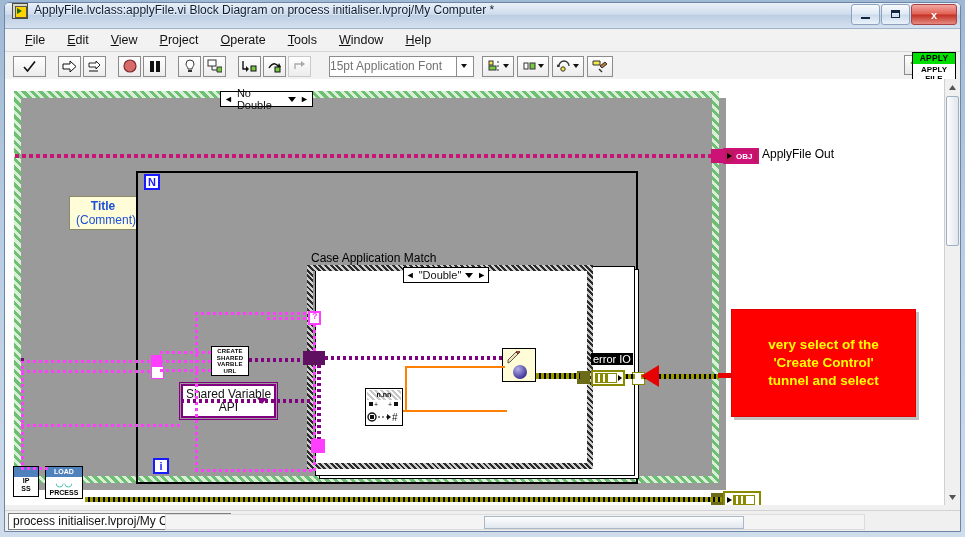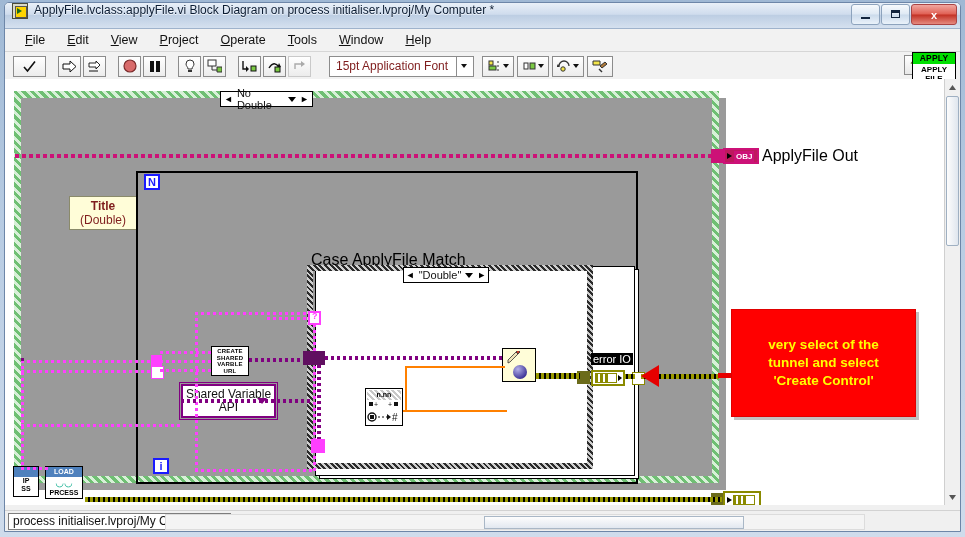--- a/index.html
+++ b/index.html
@@ -103,21 +103,21 @@
     font-size: 11px; color:#222; position:relative; box-sizing:border-box;
     cursor: default;
   }
   .tb.flat { border:1px solid #c9c9c9; }
   .sep { width:8px; }
   .tb svg { display:block; }
   .font-combo {
     height: 21px; min-width: 145px;
     border: 1px solid #8c8c8c; background:#fff;
     display:flex; align-items:center; justify-content:space-between;
-    font-size: 12px; color:#7f1d1d; padding: 0 2px 0 6px;
+    font-size: 12px; color:#737373; padding: 0 2px 0 0;
     margin-left: 6px; box-sizing:border-box;
   }
   .font-combo .caret { border-left:1px solid #8c8c8c; padding:0 4px; height:100%; display:flex;align-items:center;}
   .tb-group { display:flex; align-items:center; gap:3px; margin-left:6px;}
   .tb-drop {
     height: 21px; width: 32px; border:1px solid #8c8c8c; background:linear-gradient(180deg,#fff,#ececec);
     display:flex;align-items:center;justify-content:center;gap:2px; box-sizing:border-box; cursor:default;
   }
   .tri-d { width:0;height:0;border-left:3.5px solid transparent;border-right:3.5px solid transparent;border-top:4px solid #111;}
 
@@ -190,21 +190,21 @@
     background:#f4f4f4; border:1px solid #dcdcdc; box-sizing:border-box;
   }
   .hbar-thumb {
     position:absolute; left:318px; top:1px; width:260px; height:13px;
     background:linear-gradient(180deg,#fdfdfd,#e2e8f0);
     border:1px solid #a9b7c6; box-sizing:border-box;
   }
 
   
   .diagram { position:absolute; inset:0; }
-  .lbl { position:absolute; font-size:16px; color:#000; white-space:nowrap; }
+  .lbl { position:absolute; font-size:12px; color:#000; white-space:nowrap; }
 
   
   .struct-outer {
     position:absolute;
     border: 7px solid;
     border-image: repeating-linear-gradient(45deg,#6fbf73 0 3px,#d8f0d8 3px 6px) 7;
     box-sizing:border-box; background:transparent;
   }
   .struct-outer-shadow {
     position:absolute; background:#9a9a9a;
@@ -214,21 +214,21 @@
     position:absolute; height:16px; background:#fff;
     border:1px solid #000; box-sizing:border-box;
     display:flex;align-items:center;justify-content:center;
     font-size:11px; color:#111; padding:0 3px; gap:4px;
   }
   .case-selector .sidearrow { font-size:9px; color:#000; }
   .case-selector .dn { width:0;height:0;border-left:4px solid transparent;border-right:4px solid transparent;border-top:5px solid #000; }
 
   .comment {
     position:absolute; background:#fffdd8; border:1px solid #8a8a6a;
-    font-size:12px; color:#7f1d1d; text-align:center; box-sizing:border-box;
+    font-size:12px; color:#1d4ed8; text-align:center; box-sizing:border-box;
     padding:2px 6px; line-height:14px;
   }
   .comment .t { font-weight:bold; }
 
   
   .struct-black {
     position:absolute; border:2px solid #000; box-sizing:border-box; background:transparent;
   }
   .loop-badge {
     position:absolute; width:16px;height:16px; border:2px solid #1a1aff;
@@ -492,37 +492,37 @@
 
         <div class="case-selector" style="left:215px; top:12px; width:93px;">
           <span class="sidearrow">◄</span>
           <span>No Double</span>
           <i class="dn"></i>
           <span class="sidearrow">►</span>
         </div>
 
         <div class="comment" style="left:64px; top:117px; width:68px;">
           <div class="t">Title</div>
-          <div>(Double)</div>
+          <div>(Comment)</div>
         </div>
 
         <div class="wire wire-magenta-dash" style="left:10px; top:75px; width:705px; height:4px;"></div>
 
         <div class="node-square" style="left:706px; top:70px; width:14px; height:14px; background:#cc1177;"></div>
         <div class="obj-term" style="left:718px; top:69px; width:36px; height:16px;">
           <i class="term-tri"></i>
           <span class="obj-chip">OBJ</span>
         </div>
         <div class="lbl" style="left:757px; top:68px;">ApplyFile Out</div>
 
         <div class="struct-black" style="left:131px; top:92px; width:502px; height:313px;"></div>
         <div class="loop-badge" style="left:139px; top:95px;">N</div>
         <div class="loop-badge" style="left:148px; top:379px;">i</div>
 
-        <div class="lbl" style="left:306px; top:172px;">Case ApplyFile Match</div>
+        <div class="lbl" style="left:306px; top:172px;">Case Application Match</div>
         <div class="stack-edge" style="left:314px; top:190px; width:318px; height:208px;"></div>
         <div class="stack-edge" style="left:310px; top:187px; width:318px; height:208px;"></div>
         <div class="struct-case" style="left:302px; top:186px; width:286px; height:204px;"></div>
 
         <div class="case-selector" style="left:398px; top:188px; width:86px;">
           <span class="sidearrow">◄</span>
           <span>"Double"</span>
           <i class="dn"></i>
           <span class="sidearrow">►</span>
         </div>
@@ -632,22 +632,22 @@
         <div class="wire wire-error" style="left:618px; top:295px; width:12px; height:5px;"></div>
         <div class="wire wire-error" style="left:80px; top:418px; width:637px; height:5px;"></div>
         <div class="wire wire-error" style="left:636px; top:295px; width:78px; height:5px;"></div>
 
         <div class="arrow-line" style="left:713px; top:294px; width:53px; height:5px;"></div>
         <div class="arrow-head" style="left:636px; top:286px;"></div>
 
         <div class="callout" style="left:726px; top:230px; width:185px; height:108px;">
           <div>
             <div>very select of the</div>
+            <div>'Create Control'</div>
             <div>tunnel and select</div>
-            <div>'Create Control'</div>
           </div>
         </div>
 
       </div>
     </div>
 
     <div class="vscroll">
       <div class="sb-arrow" style="top:0">
         <svg width="7" height="5" viewBox="0 0 7 5">
             <path d="M3.5 0 L7 5 H0z" fill="#555"></path>

